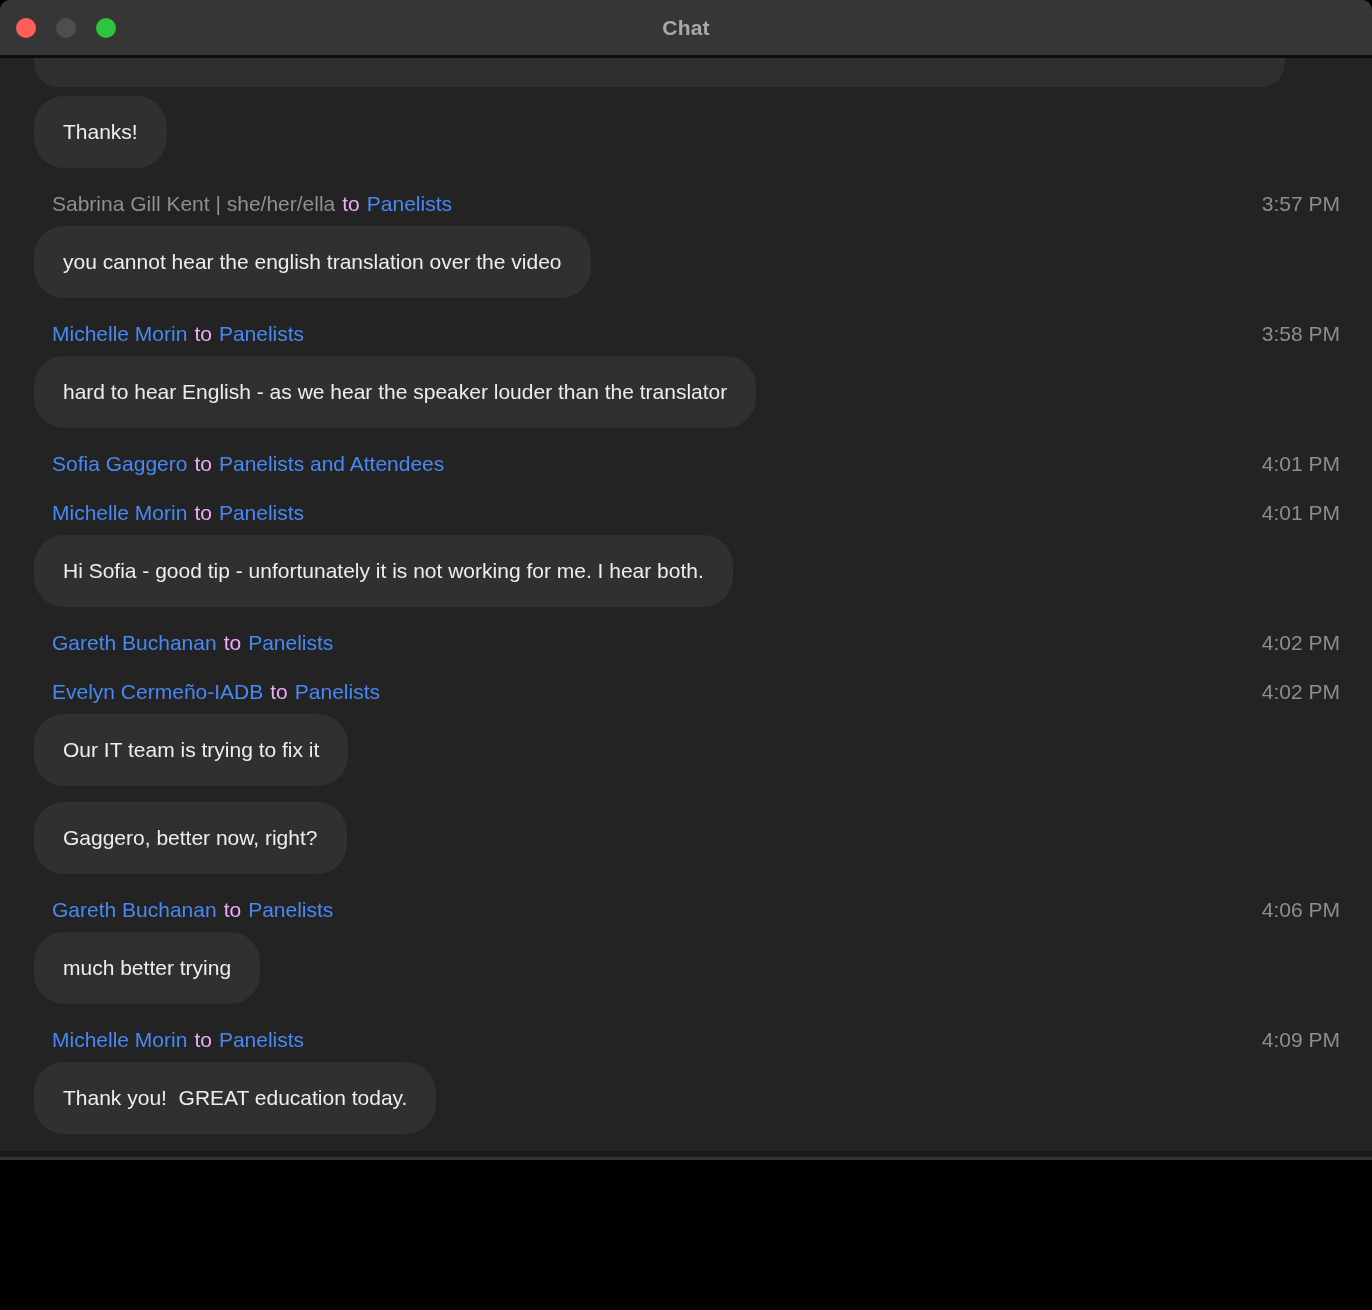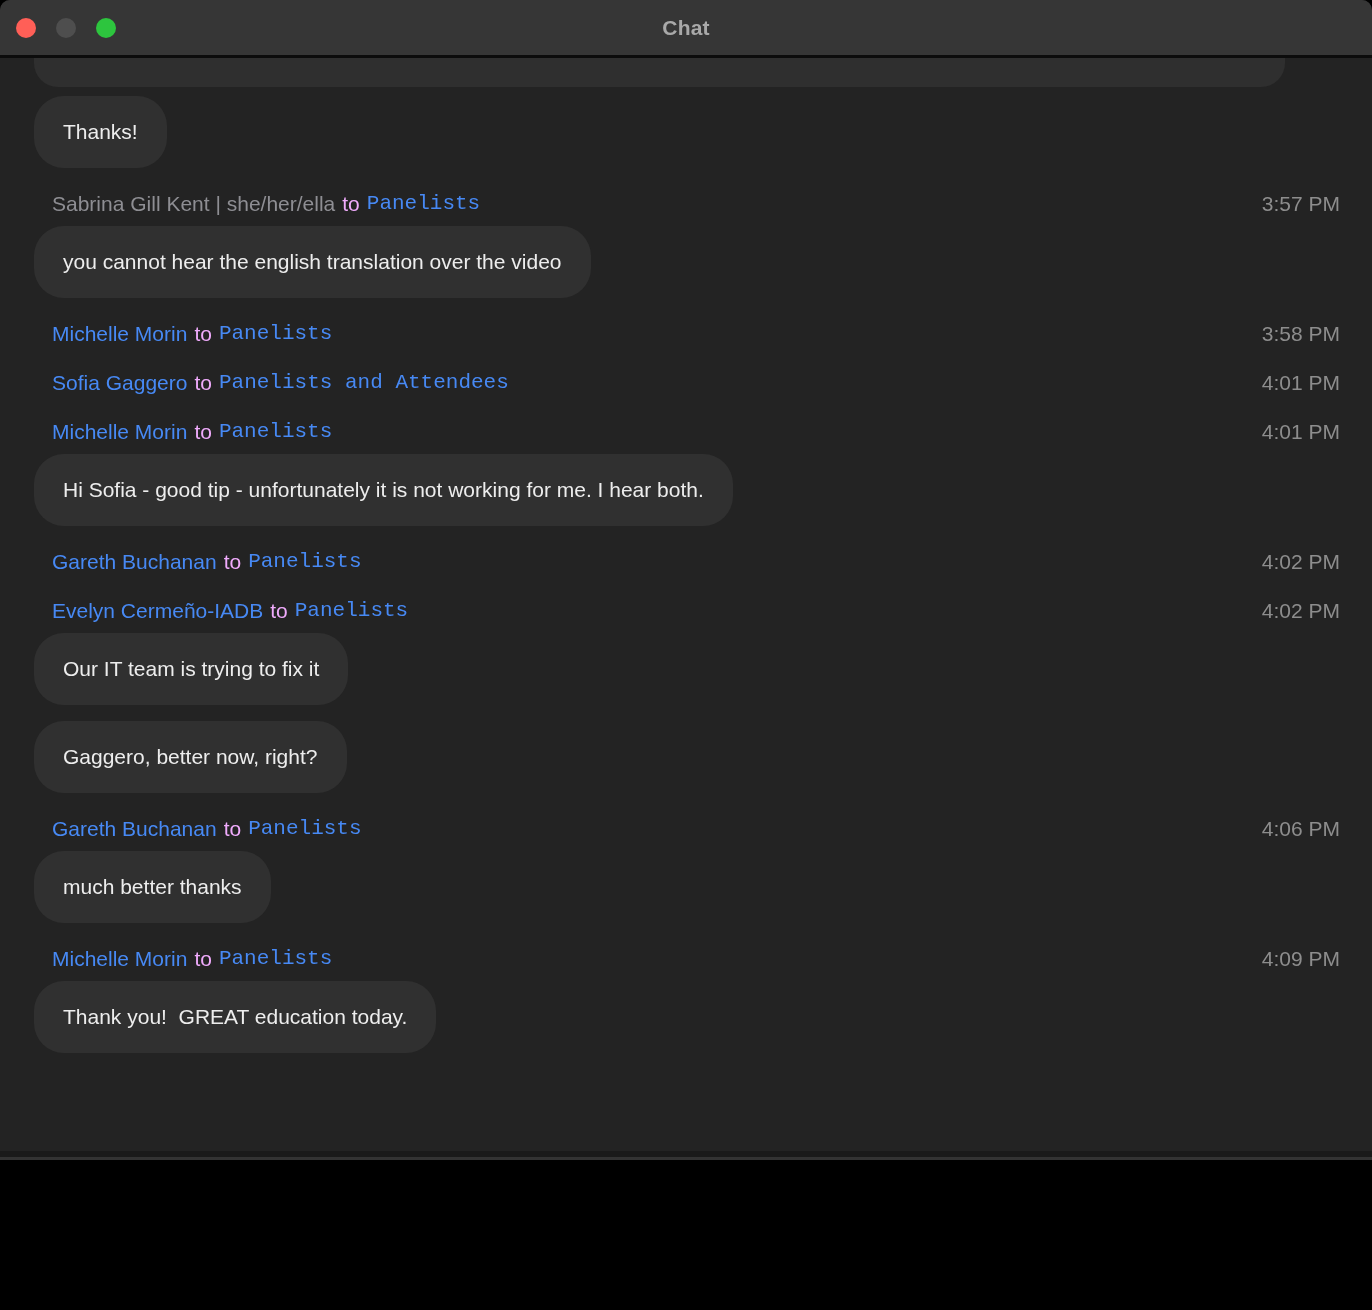--- a/index.html
+++ b/index.html
@@ -37,21 +37,21 @@
   .bubble.solo{margin-top:9px;}
   .group{margin-top:23px;}
   .meta{
     display:flex;align-items:flex-end;
     font-size:21px;line-height:26px;
     padding-left:18px;margin-bottom:9px;
   }
   .sender{color:#4789f4;}
   .sender.gray{color:#8e8e93;}
   .to{color:#f0abfc;margin:0 7px;}
-  .recipient{color:#4789f4;font-family:Liberation Mono, monospace;}
+  .recipient{color:#4789f4;}
   .time{margin-left:auto;color:#8d8d8d;}
   .group .bubble + .bubble{margin-top:16px;}
   
   .bottom-strip{
     flex:none;height:9px;box-sizing:border-box;
     background:#1a1a1a;border-bottom:3px solid #333333;
   }
 </style>
 </head>
 <body>
@@ -83,20 +83,21 @@
       <div class="bubble">you cannot hear the english translation over the video</div>
     </div>
 
     <div class="group">
       <div class="meta">
         <span class="sender">Michelle Morin</span>
         <span class="to">to</span>
         <span class="recipient">Panelists</span>
         <span class="time">3:58 PM</span>
       </div>
+      <div class="bubble">hard to hear English - as we hear the speaker louder than the translator</div>
     </div>
 
     <div class="group">
       <div class="meta">
         <span class="sender">Sofia Gaggero</span>
         <span class="to">to</span>
         <span class="recipient">Panelists and Attendees</span>
         <span class="time">4:01 PM</span>
       </div>
     </div>
@@ -131,21 +132,21 @@
       <div class="bubble">Gaggero, better now, right?</div>
     </div>
 
     <div class="group">
       <div class="meta">
         <span class="sender">Gareth Buchanan</span>
         <span class="to">to</span>
         <span class="recipient">Panelists</span>
         <span class="time">4:06 PM</span>
       </div>
-      <div class="bubble">much better thanks</div>
+      <div class="bubble">much better trying</div>
     </div>
 
     <div class="group">
       <div class="meta">
         <span class="sender">Michelle Morin</span>
         <span class="to">to</span>
         <span class="recipient">Panelists</span>
         <span class="time">4:09 PM</span>
       </div>
       <div class="bubble">Thank you!  GREAT education today.</div>

